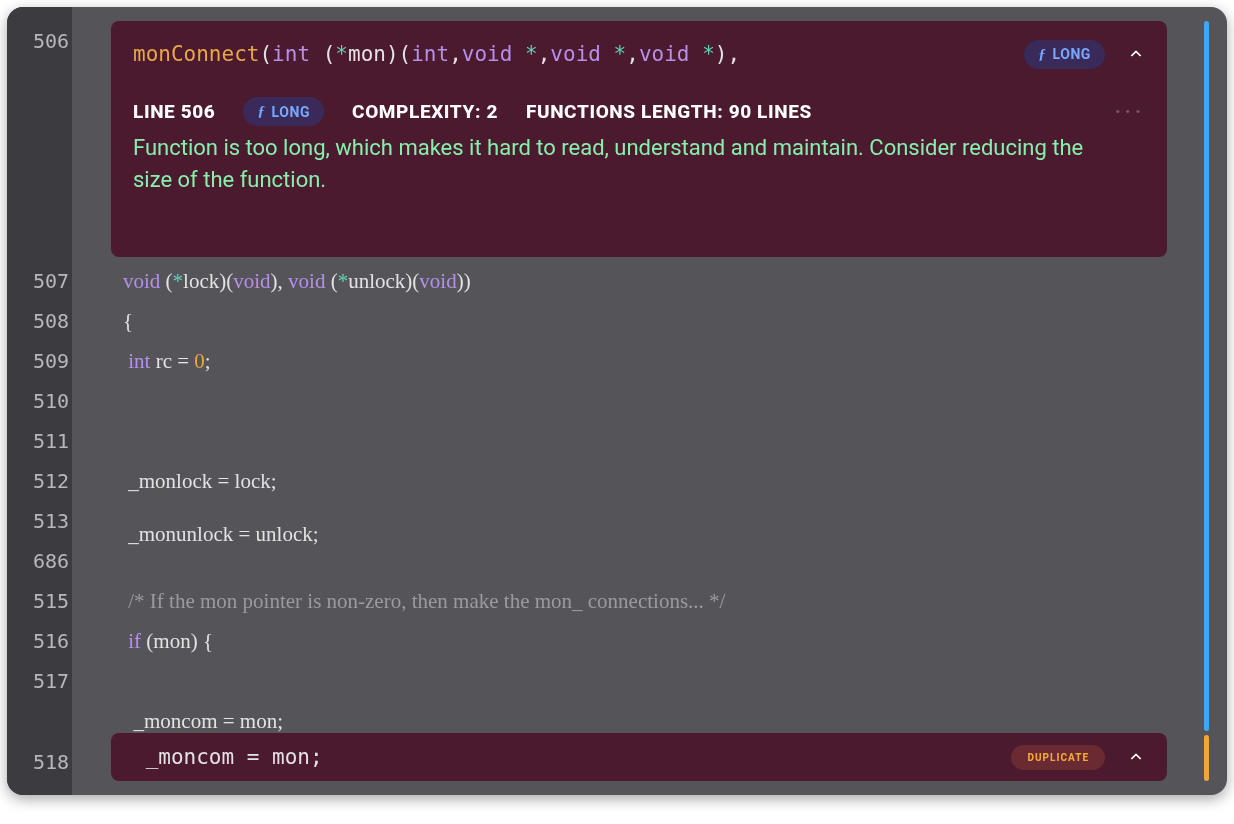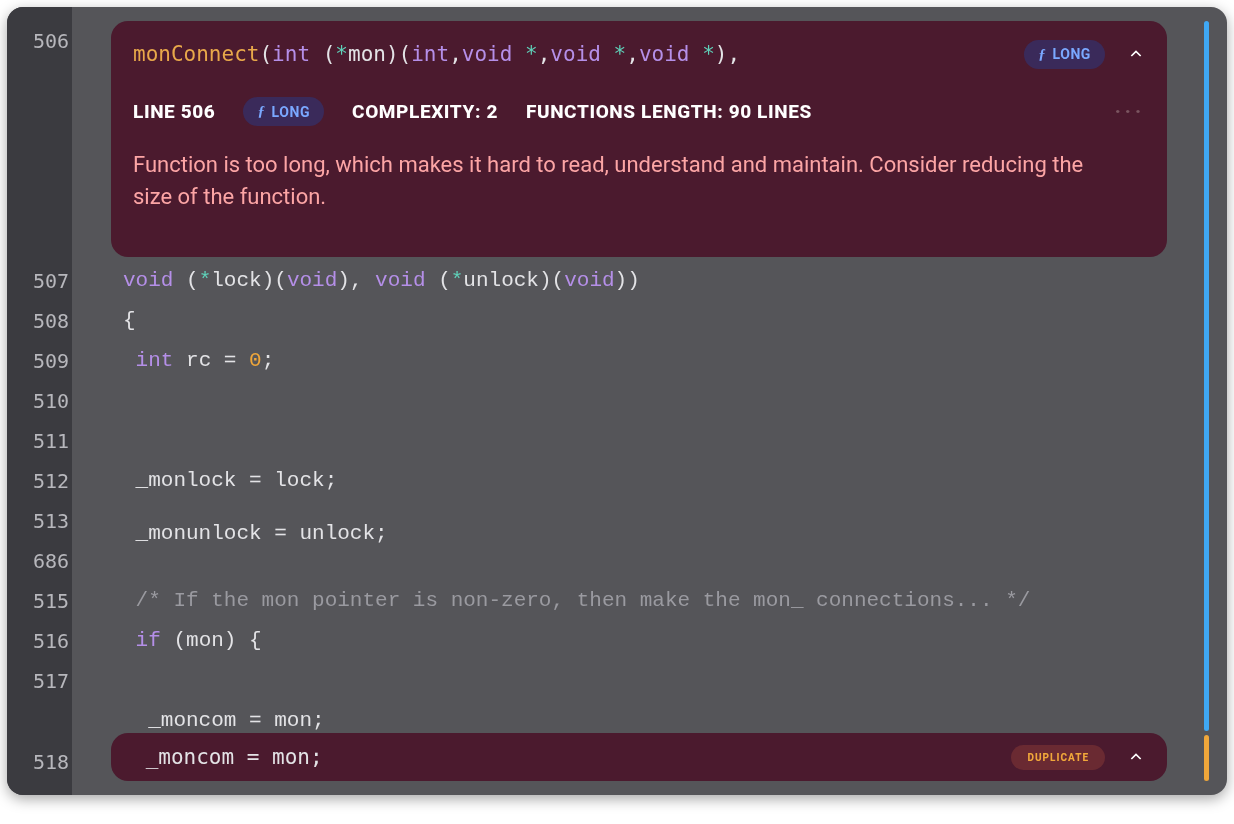--- a/index.html
+++ b/index.html
@@ -52,21 +52,21 @@
     height: 46px;
     width: 5px;
     background: #f0a73a;
     border-radius: 3px;
   }
   .issue-card {
     position: absolute;
     left: 104px;
     right: 60px;
     background: #4b1a2e;
-    border-radius: 17px;
+    border-radius: 8px;
     padding: 18px 22px 22px 22px;
     color: #fff;
   }
   .issue-card.main { top: 14px; height: 236px; }
   .issue-card.dup  { bottom: 14px; height: 48px; padding: 0 22px; display:flex; align-items:center; }
   .card-top {
     display: flex;
     align-items: center;
     justify-content: space-between;
     height: 30px;
@@ -112,38 +112,38 @@
     color: #fff;
   }
   .meta-row .dots {
     margin-left: auto;
     color: #7a5560;
     letter-spacing: 4px;
     font-weight: 900;
     cursor: pointer;
   }
   .desc {
-    margin-top: 23px;
+    margin-top: 6px;
     font-size: 22px;
     line-height: 1.45;
-    color: #fca5a5;
+    color: #86efac;
     font-weight: 400;
     max-width: 960px;
   }
   .code-area {
     position:absolute;
     left: 104px;
     top: 254px;
     right: 40px;
     bottom: 72px;
   }
   .code-line {
     position: absolute;
     left: 12px;
-    font-family: Liberation Mono, monospace;
+    font-family: Liberation Serif, serif;
     font-size: 21px;
     height: 40px;
     line-height: 40px;
     white-space: pre;
   }
   .tok-kw { color: #b58fe8; }
   .tok-op { color: #5fd1b9; }
   .tok-id { color: #e3e3e6; }
   .tok-num { color: #f0a73a; }
   .tok-cm { color: #9a9aa0; }

